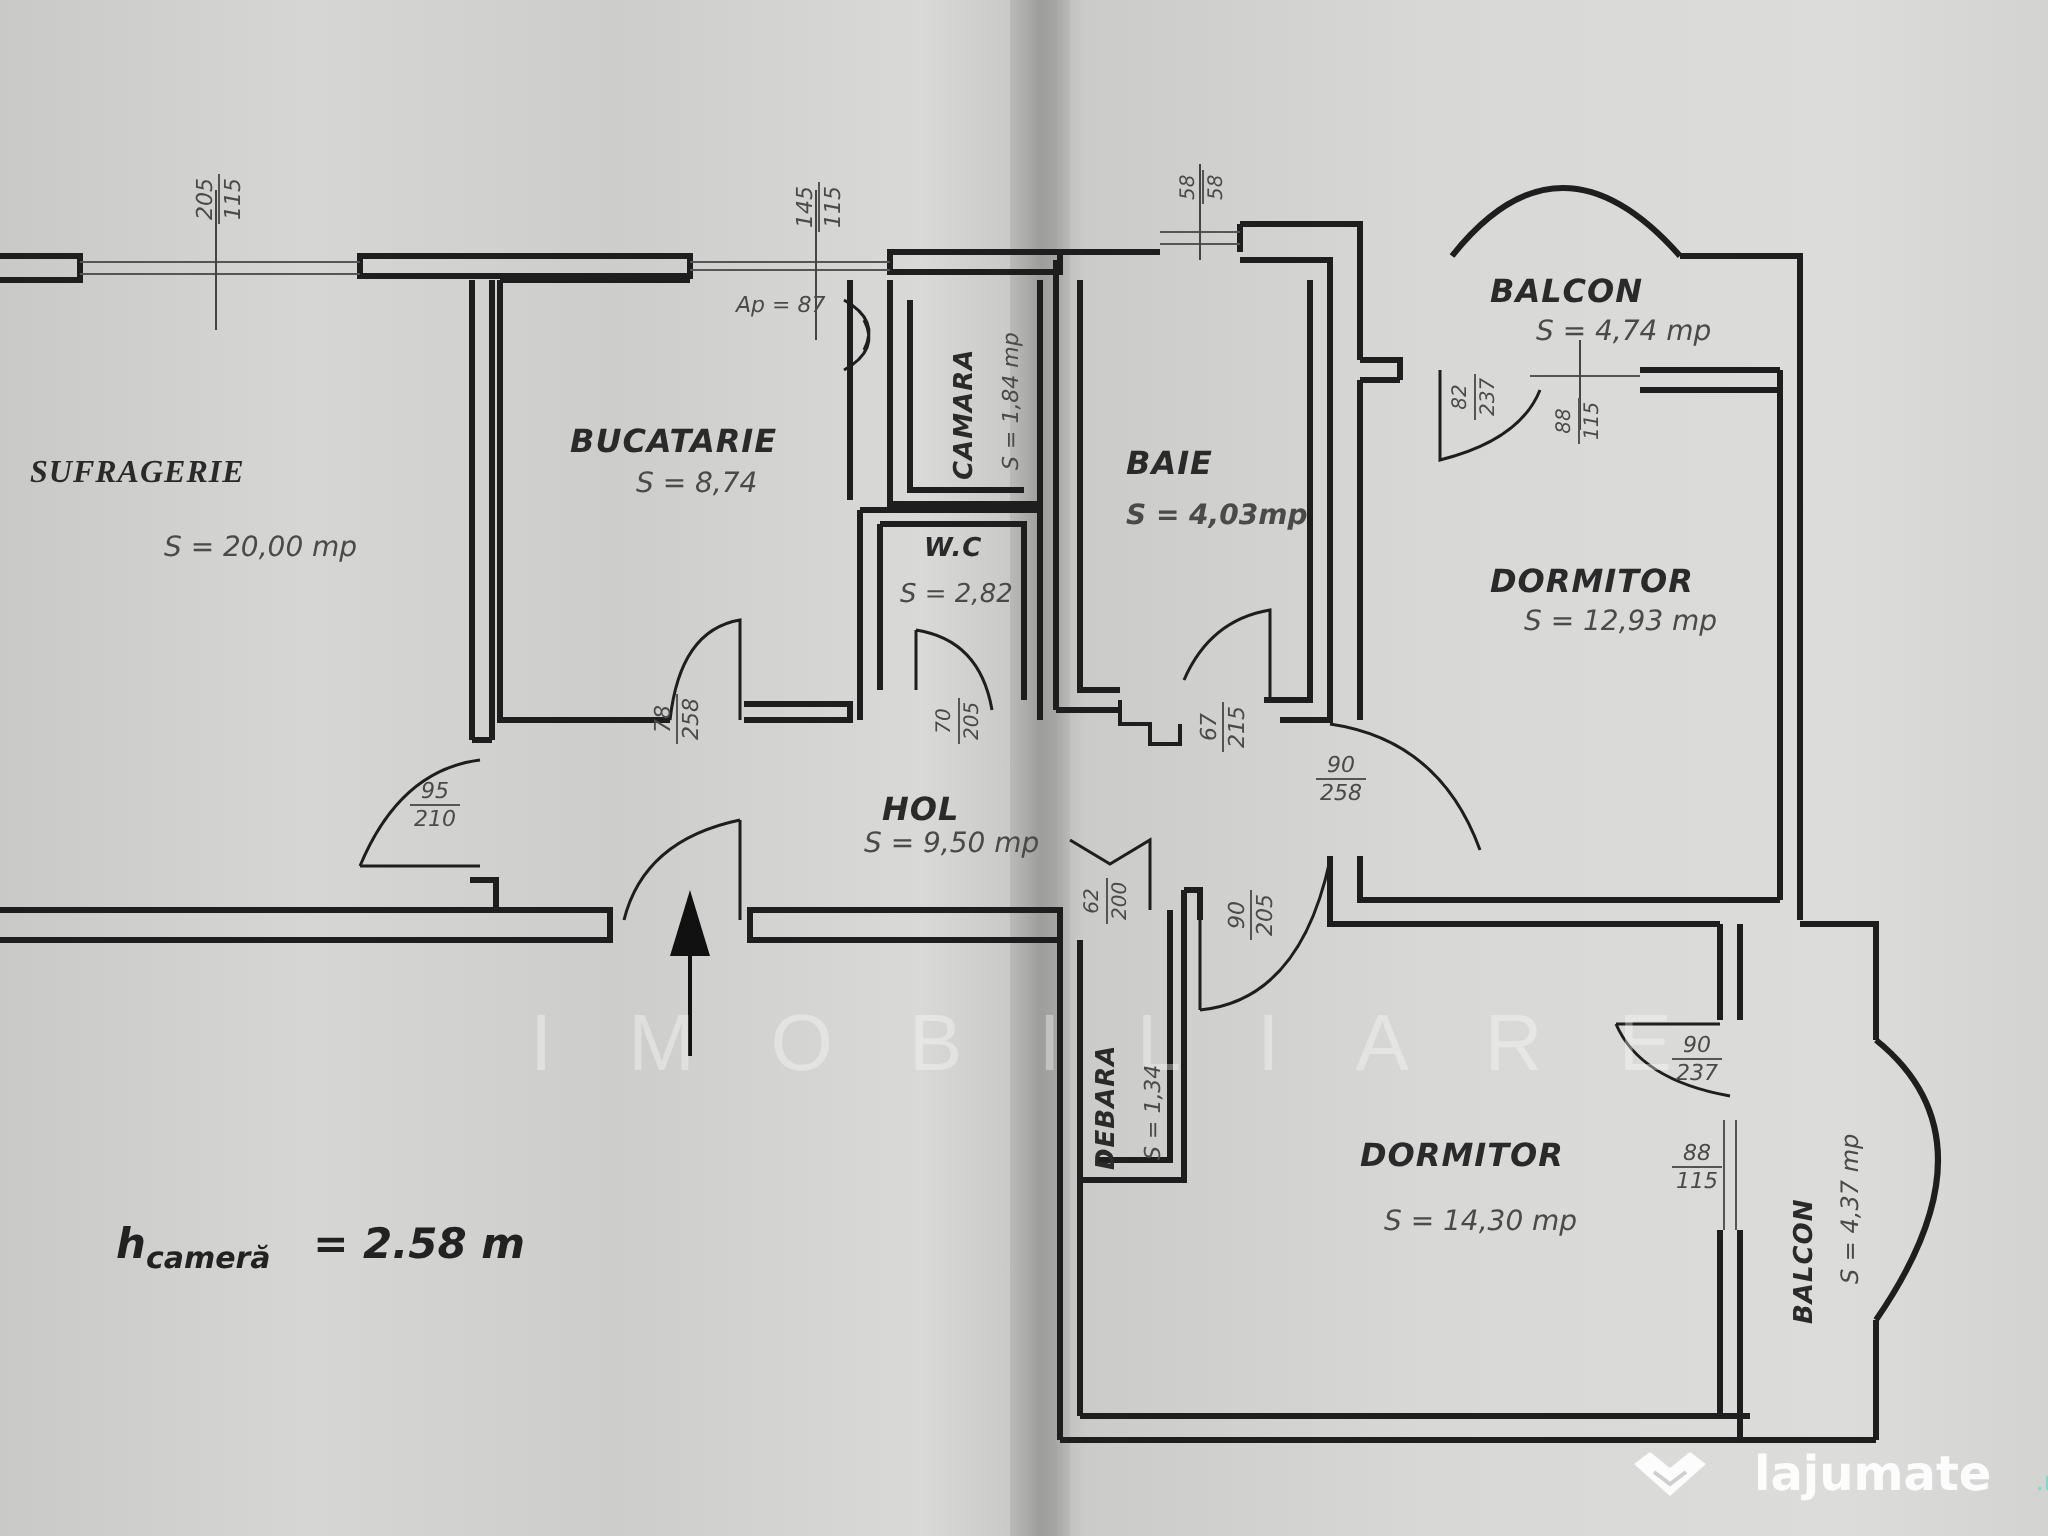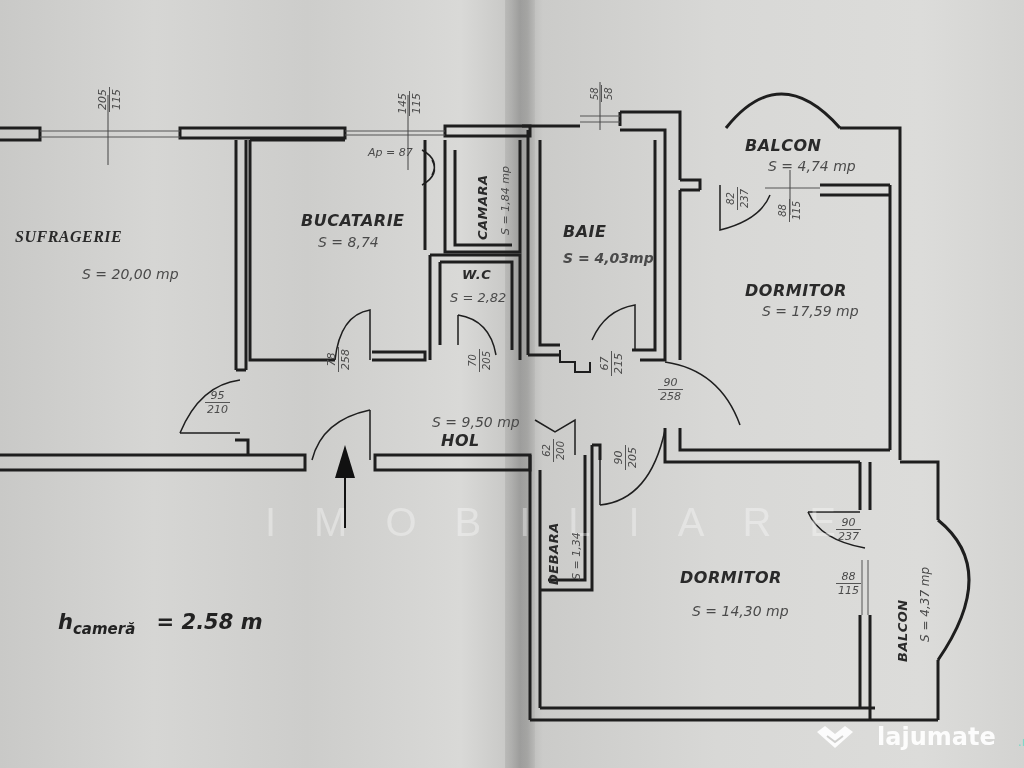--- a/index.html
+++ b/index.html
@@ -113,39 +113,39 @@
       <path d="M345 445 L335 478 L355 478 Z" fill="#111"></path>
       <path d="M345 470 V528" stroke="#111" stroke-width="2"></path>
     </g>
   </svg>
 
   <div class="wm-sub">IMOBILIARE</div>
 
   <div class="lbl" style="left:15px;top:228px;font-family:Liberation Serif, serif;">SUFRAGERIE</div>
   <div class="area" style="left:82px;top:266px;">S = 20,00 mp</div>
 
-  <div class="lbl" style="left:285px;top:211px;margin-left:16px;">BUCATARIE</div>
+  <div class="lbl" style="left:285px;top:211px;">BUCATARIE</div>
   <div class="area" style="left:318px;top:234px;">S = 8,74</div>
 
   <div class="lbl vert" style="left:475px;top:240px;font-size:13px;">CAMARA</div>
   <div class="area vert" style="left:499px;top:235px;font-size:11px;">S = 1,84 mp</div>
 
   <div class="lbl" style="left:563px;top:222px;">BAIE</div>
   <div class="area" style="left:563px;top:250px;font-weight:bold;">S = 4,03mp</div>
 
   <div class="lbl" style="left:745px;top:136px;">BALCON</div>
   <div class="area" style="left:768px;top:158px;">S = 4,74 mp</div>
 
   <div class="lbl" style="left:745px;top:281px;">DORMITOR</div>
-  <div class="area" style="left:762px;top:303px;">S = 17,59 mp</div>
+  <div class="area" style="left:762px;top:303px;">S = 12,93 mp</div>
 
   <div class="lbl" style="left:462px;top:267px;font-size:13px;">W.C</div>
   <div class="area" style="left:450px;top:290px;font-size:13px;">S = 2,82</div>
 
-  <div class="lbl" style="left:441px;top:395px;margin-top:36px;">HOL</div>
+  <div class="lbl" style="left:441px;top:395px;">HOL</div>
   <div class="area" style="left:432px;top:414px;">S = 9,50 mp</div>
 
   <div class="lbl vert" style="left:546px;top:585px;font-size:13px;">DEBARA</div>
   <div class="area vert" style="left:570px;top:580px;font-size:11px;">S = 1,34</div>
 
   <div class="lbl" style="left:680px;top:568px;">DORMITOR</div>
   <div class="area" style="left:692px;top:603px;">S = 14,30 mp</div>
 
   <div class="lbl vert" style="left:895px;top:662px;font-size:13px;">BALCON</div>
   <div class="area vert" style="left:918px;top:642px;font-size:12px;">S = 4,37 mp</div>

